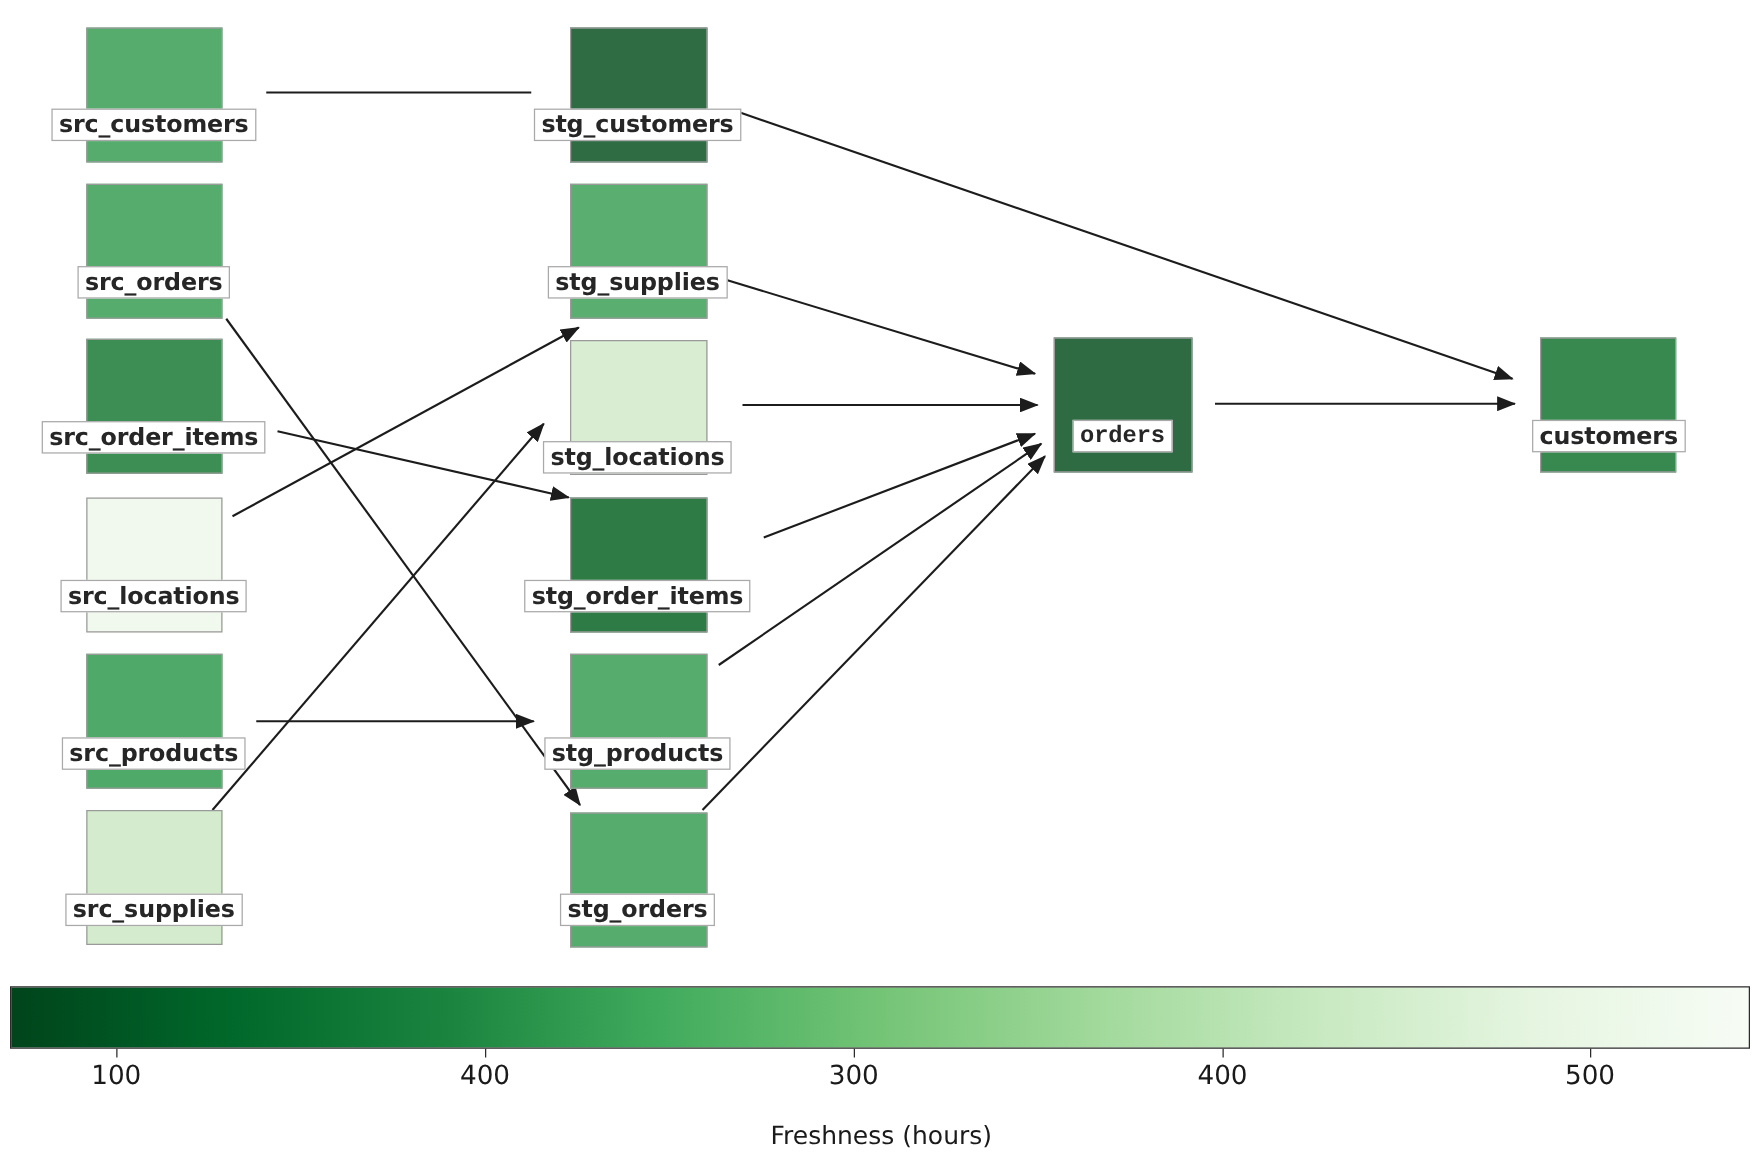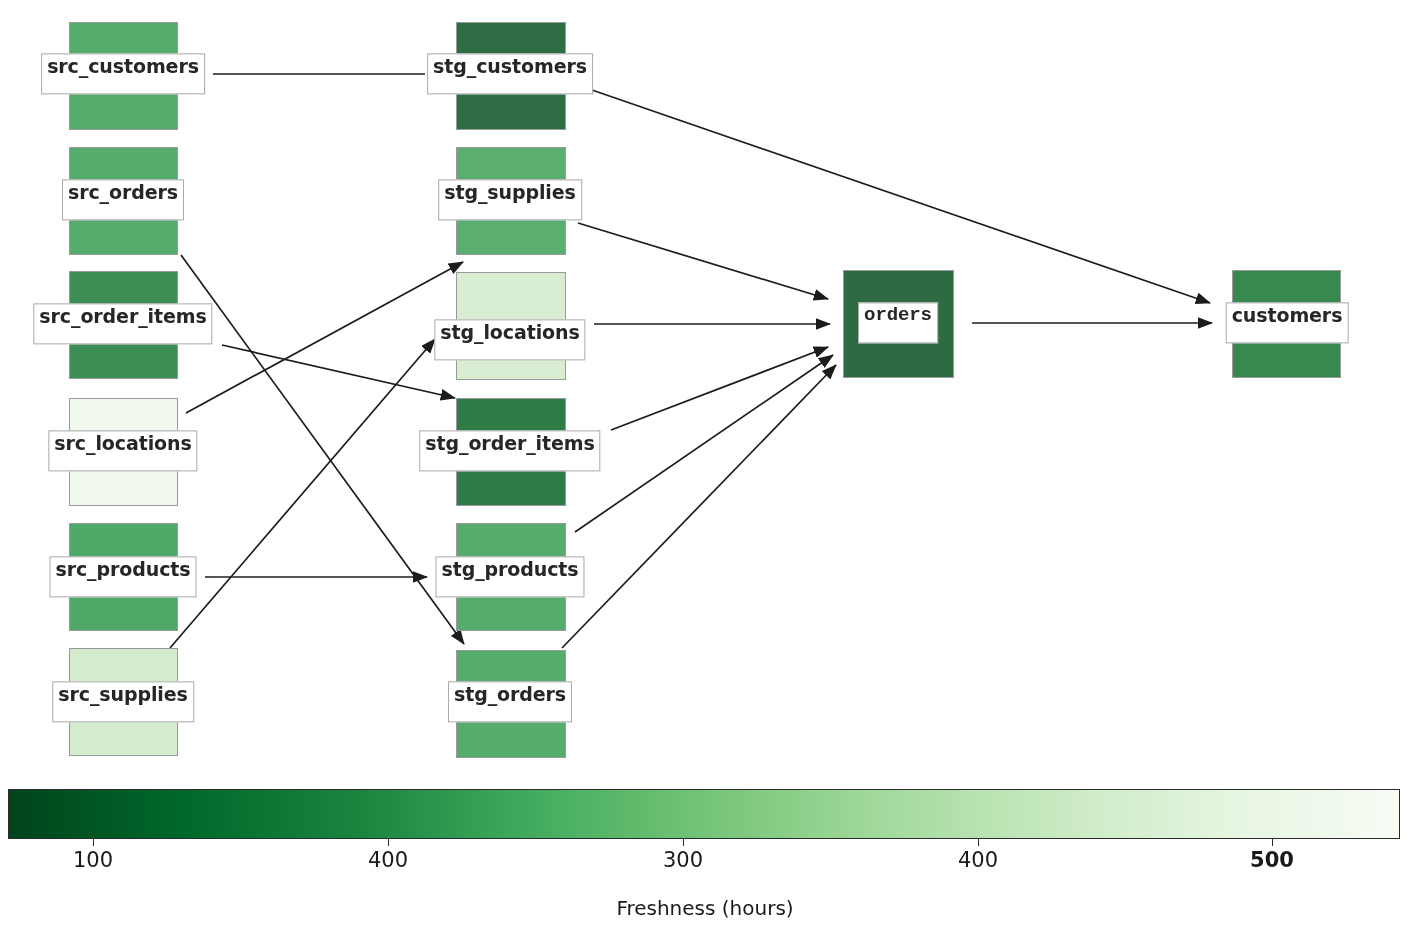--- a/index.html
+++ b/index.html
@@ -30,28 +30,29 @@
   .node-box {
     position: absolute;
     box-sizing: border-box;
     border: 1px solid #9a9a9a;
   }
   .node-label {
     position: absolute;
     transform: translate(-50%, -50%);
     background: #ffffff;
     border: 1px solid #a9a9a9;
-    padding: 2px 5px 16px 5px;
+    padding: 2px 5px 1px 5px;
     font-size: 19px;
     font-weight: bold;
     color: #262626;
     white-space: nowrap;
     line-height: 1.12;
     letter-spacing: -0.1px;
     font-family: "DejaVu Sans", sans-serif;
+    margin-top: 26px;
   }
   
   #colorbar-wrap {
     position: absolute;
     left: 8px;
     top: 789px;
     width: 1392px;
     height: 50px;
   }
   #colorbar-gradient {
@@ -165,18 +166,18 @@
     <div id="cb-ticks">
         <div class="cb-tick" style="left: 85px;"></div>
         <div class="cb-ticklabel" style="left: 85px;">100</div>
         <div class="cb-tick" style="left: 380px;"></div>
         <div class="cb-ticklabel" style="left: 380px;">400</div>
         <div class="cb-tick" style="left: 675px;"></div>
         <div class="cb-ticklabel" style="left: 675px;">300</div>
         <div class="cb-tick" style="left: 970px;"></div>
         <div class="cb-ticklabel" style="left: 970px;">400</div>
         <div class="cb-tick" style="left: 1264px;"></div>
-        <div class="cb-ticklabel" style="left: 1264px; font-weight: bold;">500</div>
+        <div class="cb-ticklabel" style="left: 1264px;">500</div>
       </div>
   </div>
   <div id="cb-axis-label">Freshness (hours)</div>
 
 </div>
 
 </body></html>

